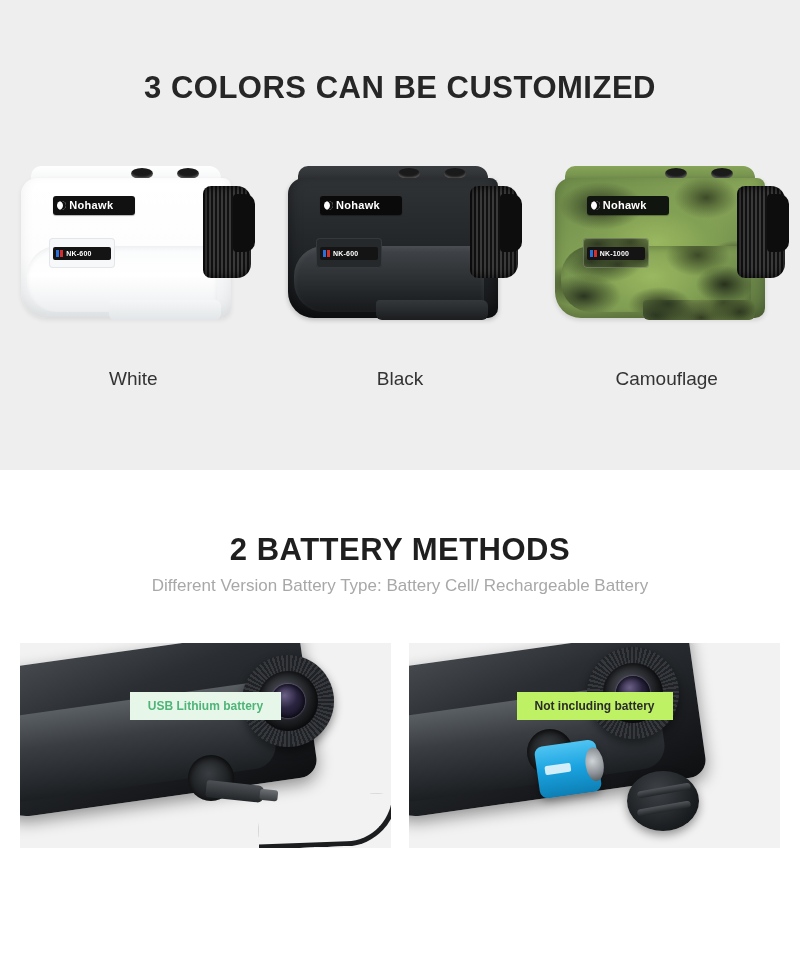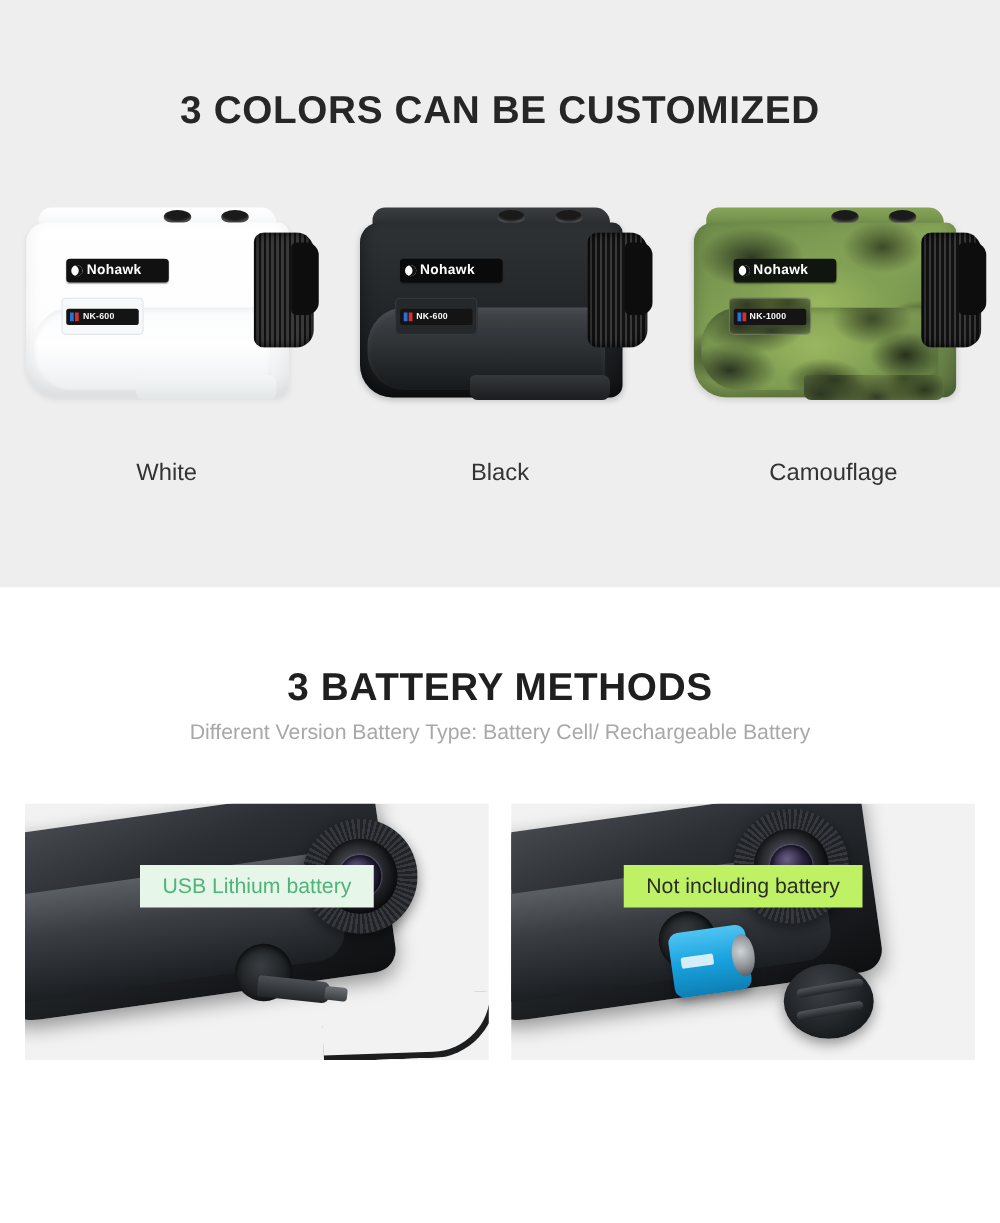--- a/index.html
+++ b/index.html
@@ -91,21 +91,21 @@
     position:absolute;
     right:-2px; top:34px;
     width:22px; height:58px;
     border-radius:4px 10px 10px 4px;
     background:#0d0d0d;
   }
 
   
   .rf-logo{
     position:absolute;
-    left:40px; top:47px;
+    left:40px; top:36px;
     width:82px; height:19px;
     background:#111;
     border-radius:3px;
     display:flex; align-items:center;
     padding-left:4px;
     box-shadow:0 1px 1px rgba(0,0,0,.3);
   }
   .rf-logo .moon{
     width:9px; height:9px;
     border-radius:50%;
@@ -374,22 +374,23 @@
     gap:18px;
   }
   .caption-wrap{
     flex:1 1 50%;
     display:flex;
     justify-content:center;
   }
   .badge{
     display:inline-block;
     padding:7px 18px;
-    font-size:17px;
+    font-size:12px;
     white-space:nowrap;
+    font-weight:bold;
   }
   .badge-green{
     background:#e6f7ea;
     color:#4fb477;
   }
   .badge-gray{
     background:#bef264;
     color:#2b2b2b;
   }
 </style>
@@ -478,21 +479,21 @@
         </div>
       </div>
       <div class="color-label">Camouflage</div>
     </div>
 
   </div>
 </section>
 
 <section class="battery-section">
 
-  <h2 class="battery-title">3 BATTERY METHODS</h2>
+  <h2 class="battery-title">2 BATTERY METHODS</h2>
 
   <p class="battery-subtitle">Different Version Battery Type: Battery Cell/ Rechargeable Battery</p>
 
   <div class="photos-row">
 
     <div class="photo">
       <div class="dev-panel"></div>
       <div class="dev-body"></div>
       <div class="dev-grip"></div>
       <div class="dev-port" style="left:168px; top:112px;"></div>

